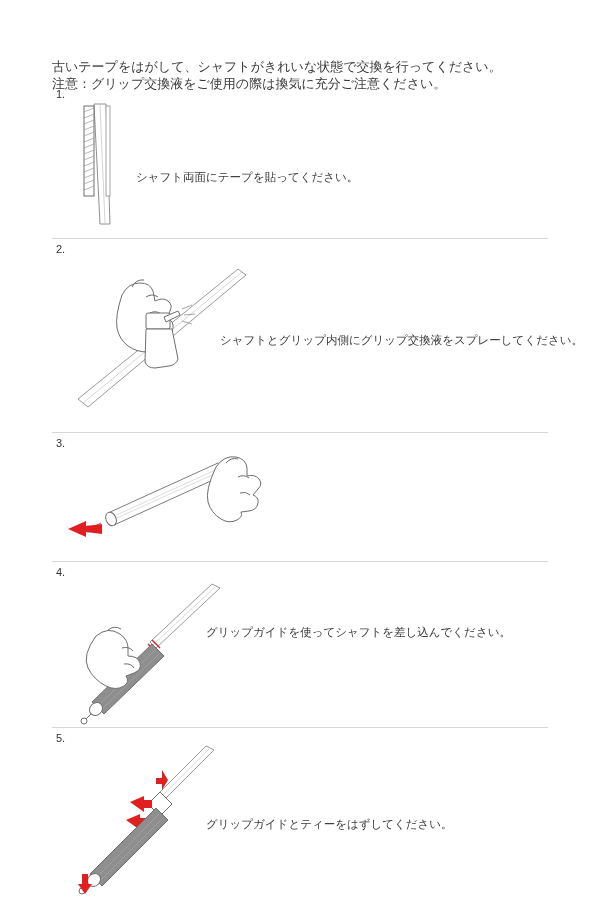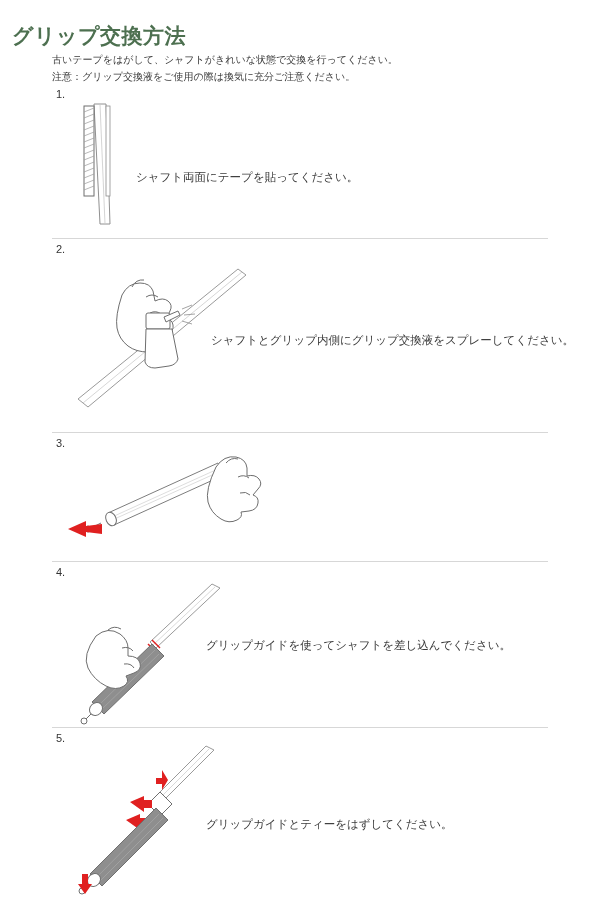--- a/index.html
+++ b/index.html
@@ -29,23 +29,23 @@
     top: 8px;
     font-size: 21px;
     color: #4d7050;
     letter-spacing: 0.5px;
     white-space: nowrap;
   }
 
   .intro {
     position: absolute;
     left: 52px;
-    top: 51px;
+    top: 58px;
     width: 500px;
-    font-size: 10px;
+    font-size: 13px;
     line-height: 17px;
     color: #3a3a3a;
   }
   .intro .line2 { display: block; }
 
   
   .step {
     position: absolute;
     left: 0;
     width: 600px;
@@ -75,39 +75,38 @@
   #step1 { top: 88px;  height: 150px; }
   #step2 { top: 243px; height: 190px; }
   #step3 { top: 437px; height: 125px; }
   #step4 { top: 566px; height: 160px; }
   #step5 { top: 732px; height: 165px; }
 
   .art { position: absolute; }
 
   
   #cap1 { left: 136px; top: 82px; text-align: center; }
-  #cap2 { left: 211px; top: 90px; }
+  #cap2 { left: 220px; top: 90px; }
   #cap3 { left: 276px; top: 55px; }
-  #cap4 { left: 206px; top: 72px; }
+  #cap4 { left: 206px; top: 59px; }
   #cap5 { left: 206px; top: 85px; text-align: right; }
 
   
   #div1 { top: 238px; }
   #div2 { top: 432px; }
   #div3 { top: 561px; }
   #div4 { top: 727px; }
 
   svg { display: block; overflow: visible; }
 </style>
 </head>
 <body>
 
 <div class="page">
 
-  <h1 class="page-title">グリップ交換方法</h1>
 
   <div class="intro">
     <span>古いテープをはがして、シャフトがきれいな状態で交換を行ってください。</span>
     <span class="line2">注意：グリップ交換液をご使用の際は換気に充分ご注意ください。</span>
   </div>
 
   <div class="step" id="step1">
     <div class="step-num">1.</div>
 
     <div class="art" style="left:70px; top:10px;">

